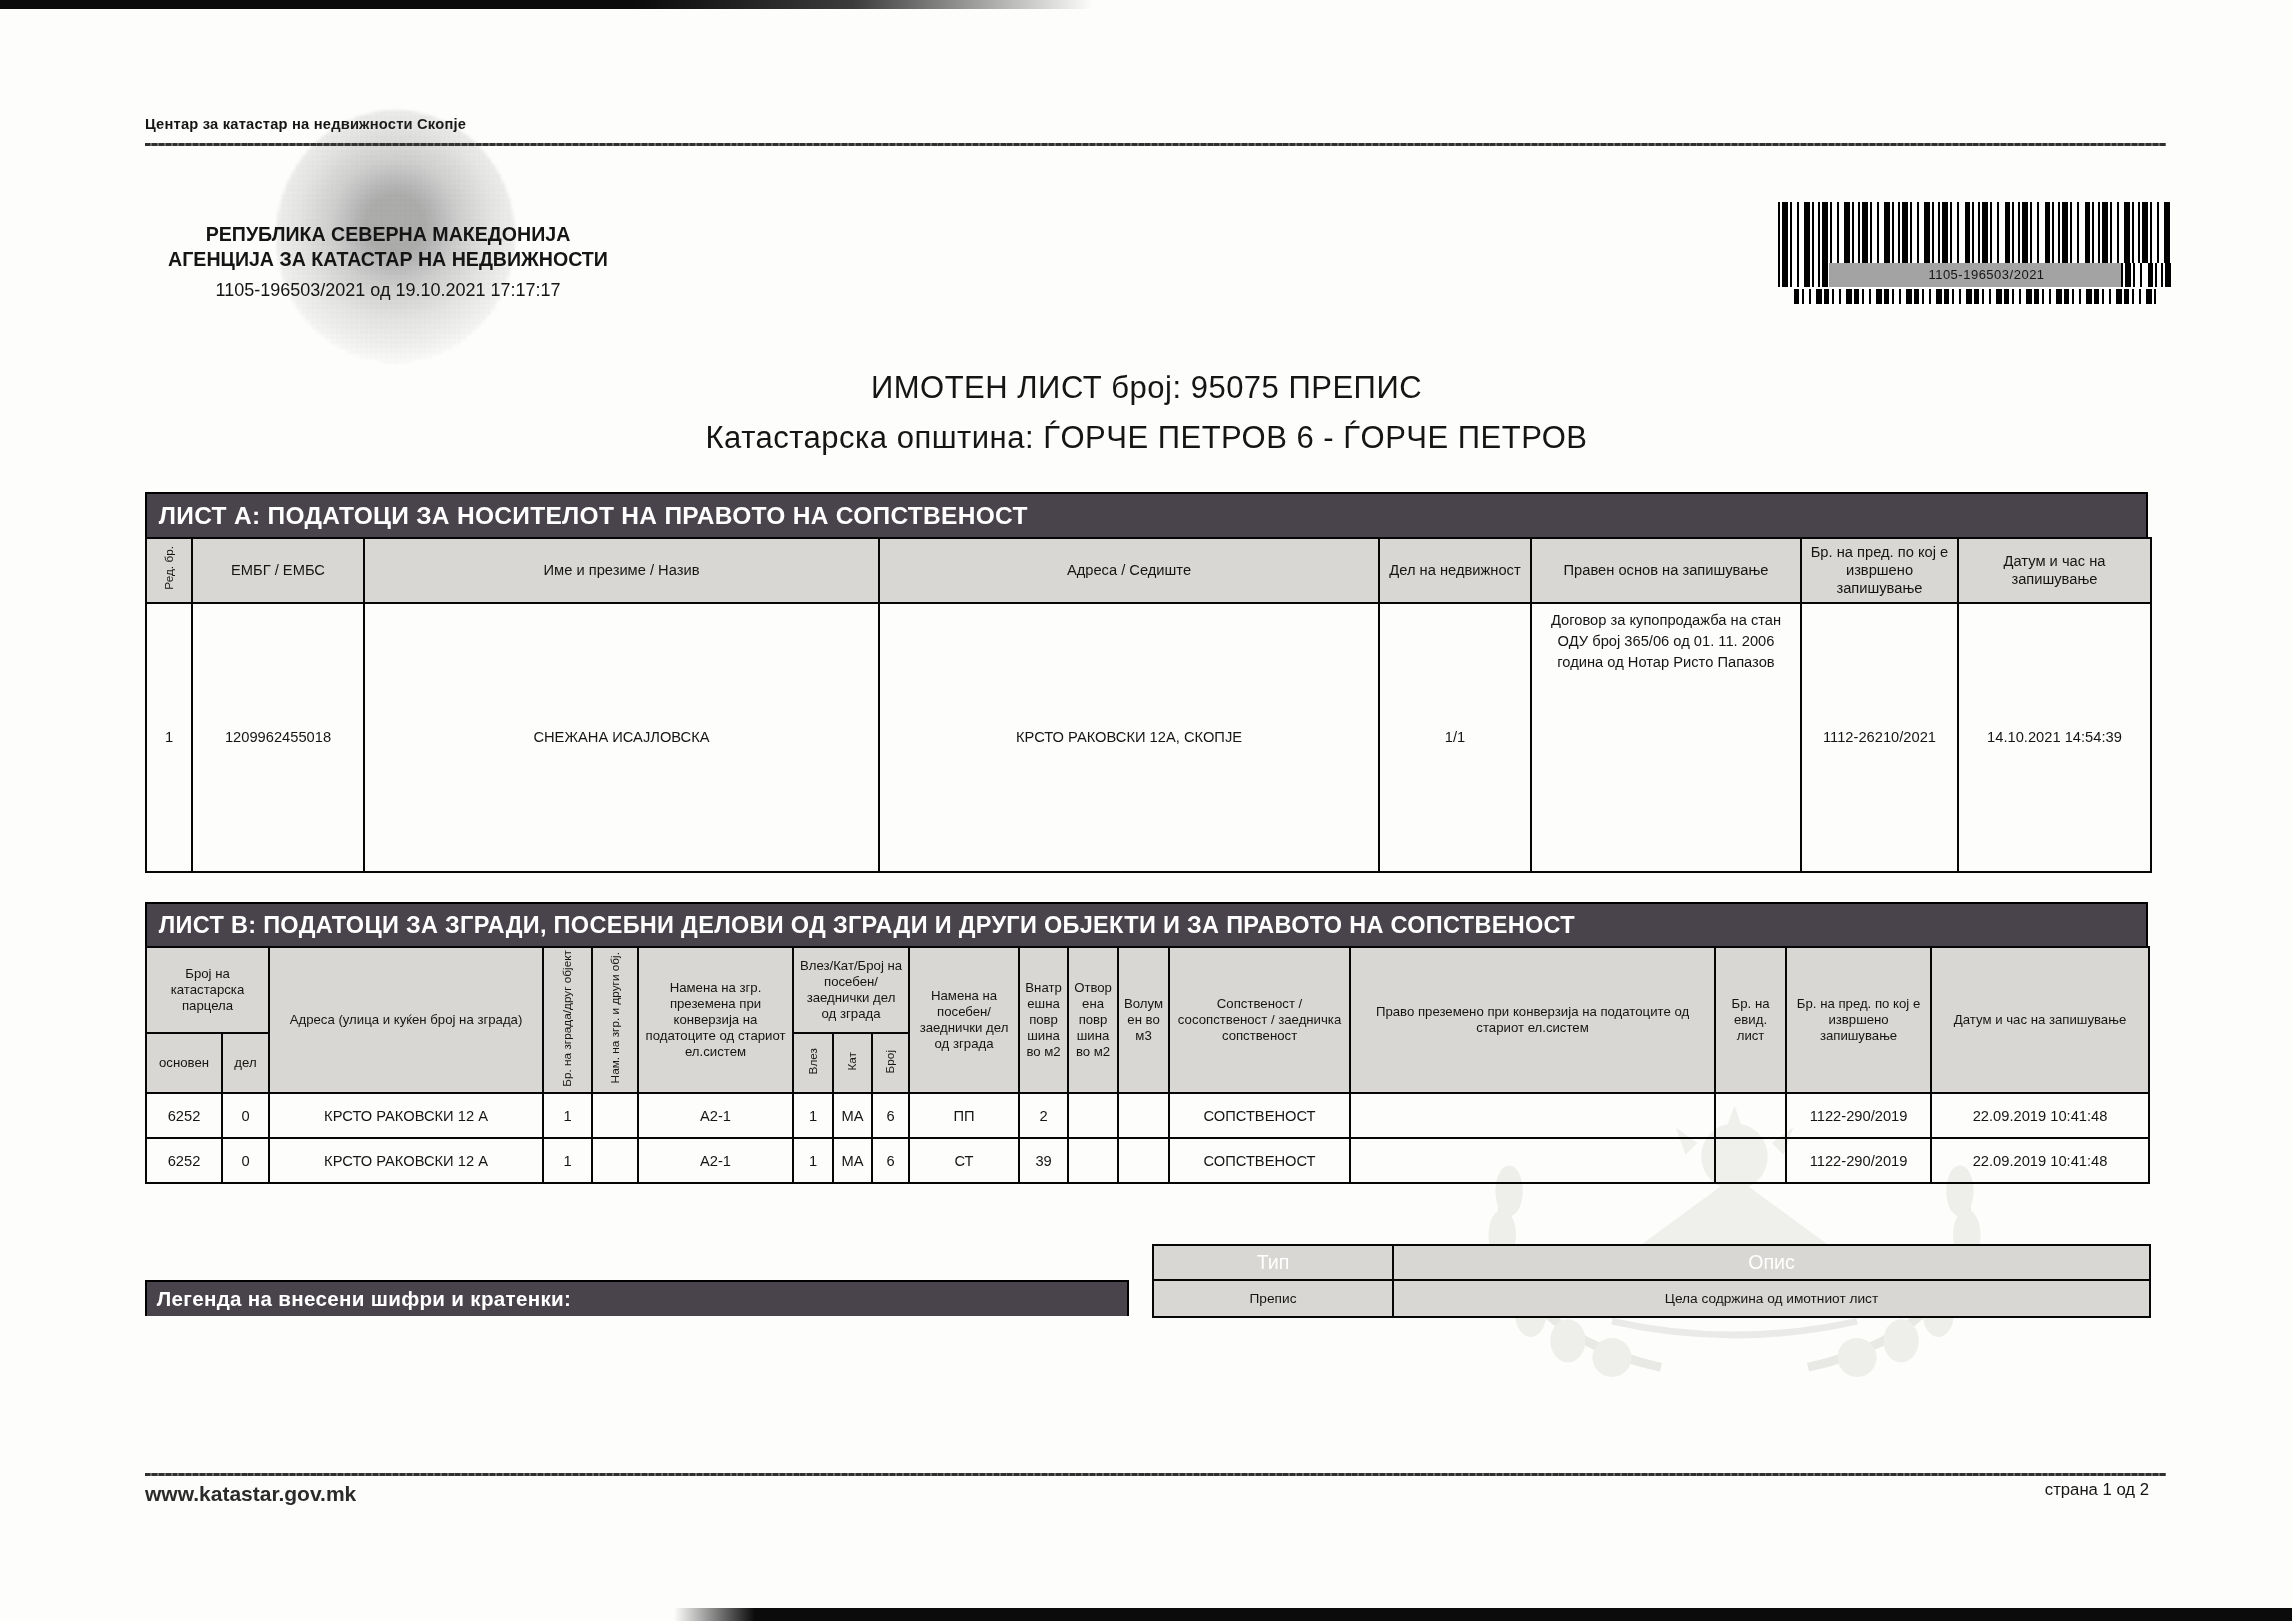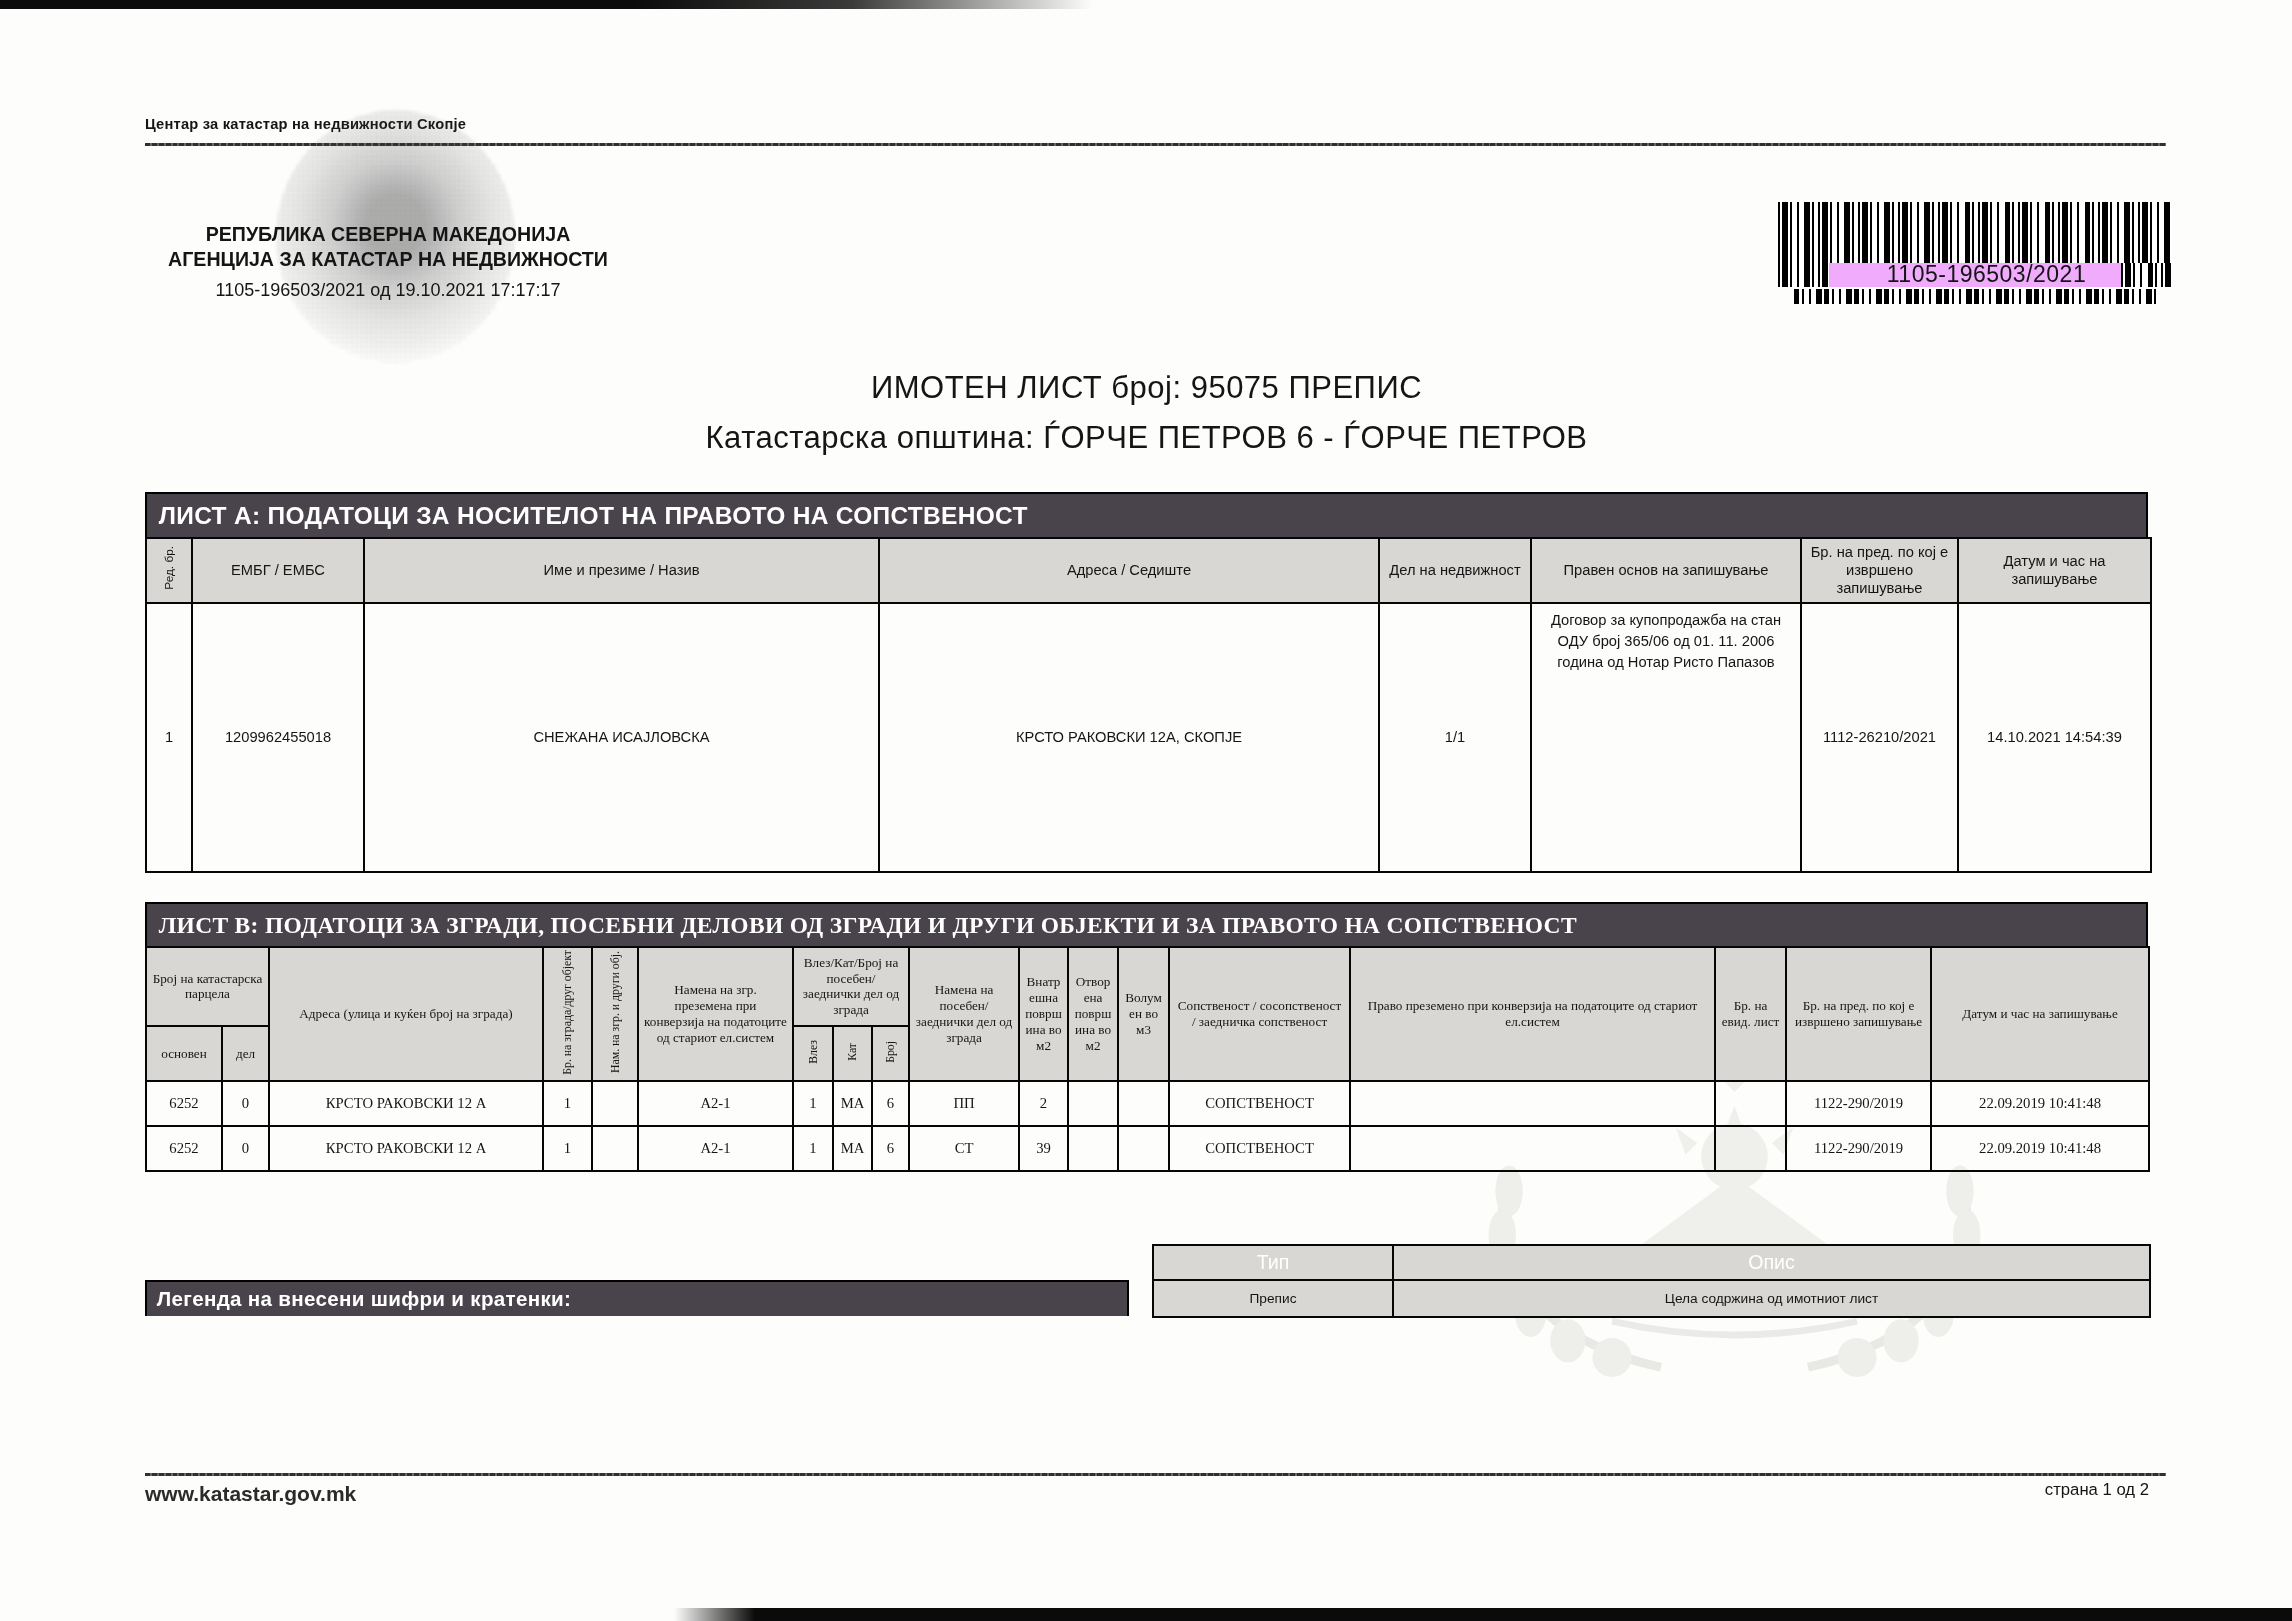--- a/index.html
+++ b/index.html
@@ -30,21 +30,21 @@
   .agency-block .l1, .agency-block .l2 { font-size:19.6px; font-weight:700; line-height:1.3; }
   .agency-block .l3 { font-size:18px; margin-top:6.9px; }
   
   .barcode { position:absolute; left:1778px; top:202px; width:394px; height:102px; }
   .bars {
     background:repeating-linear-gradient(90deg,#000 0 2px,#fff 2px 3.9px,#000 3.9px 9.8px,#fff 9.8px 11.8px,#000 11.8px 13.7px,#fff 13.7px 18.6px,#000 18.6px 20.6px,#fff 20.6px 26.5px,#000 26.5px 32px,#fff 32px 34px,#000 34px 36px,#fff 36px 40px);
   }
   .barcode .top-bars { height:61px; }
   .barcode .mid { height:23.5px; display:flex; }
   .barcode .mid .side { width:13%; }
-  .barcode .mid .num { flex:1; background:#f0abfc; text-align:center; font-size:23px; line-height:23.5px; letter-spacing:0.5px;padding-left:23px; }
+  .barcode .mid .num { flex:1; background:#a3a3a3; text-align:center; font-size:13px; line-height:23.5px; letter-spacing:0.5px;padding-left:23px; }
   .barcode .bot-bars { height:15.7px; margin:2px 4% 0 4%;
     background:repeating-linear-gradient(90deg,#000 0 4.9px,#fff 4.9px 7.8px,#000 7.8px 9.8px,#fff 9.8px 14.7px,#000 14.7px 16.7px,#fff 16.7px 22.5px,#000 22.5px 28px,#fff 28px 30px); }
   
   .doc-titles { position:absolute; left:0; top:370px; width:2293px; text-align:center; }
   .doc-titles .t1 { font-size:31px; letter-spacing:0.5px; }
   .doc-titles .t2 { font-size:31px; margin-top:13.7px; letter-spacing:0.5px; }
   
   .tblwrap { position:absolute; }
   .section-bar { background:#49434c; color:#fff; font-weight:700; font-size:24.5px;
     padding:7.8px 11.8px 6.9px 11.8px; border:2.9px solid #000; border-bottom:0; letter-spacing:0.3px; }
@@ -176,21 +176,21 @@
         <td>КРСТО РАКОВСКИ 12А, СКОПЈЕ</td>
         <td>1/1</td>
         <td class="topcell">Договор за купопродажба на стан ОДУ број 365/06 од 01. 11. 2006 година од Нотар Ристо Папазов</td>
         <td>1112-26210/2021</td>
         <td>14.10.2021 14:54:39</td>
       </tr>
     </tbody>
       </table>
   </div>
 
-  <div class="tblwrap tb" style="left:145px; top:902px; width:2003px;font-family:Liberation Serif, serif;">
+  <div class="tblwrap tb" style="left:145px; top:902px; width:2003px;">
     <div class="section-bar">ЛИСТ В: ПОДАТОЦИ ЗА ЗГРАДИ, ПОСЕБНИ ДЕЛОВИ ОД ЗГРАДИ И ДРУГИ ОБЈЕКТИ И ЗА ПРАВОТО НА СОПСТВЕНОСТ</div>
     <table class="dt">
       <colgroup>
         <col style="width:76px">
           <col style="width:47px">
           <col style="width:274px">
           <col style="width:49px">
         <col style="width:46px">
           <col style="width:155px">
           <col style="width:40px">

